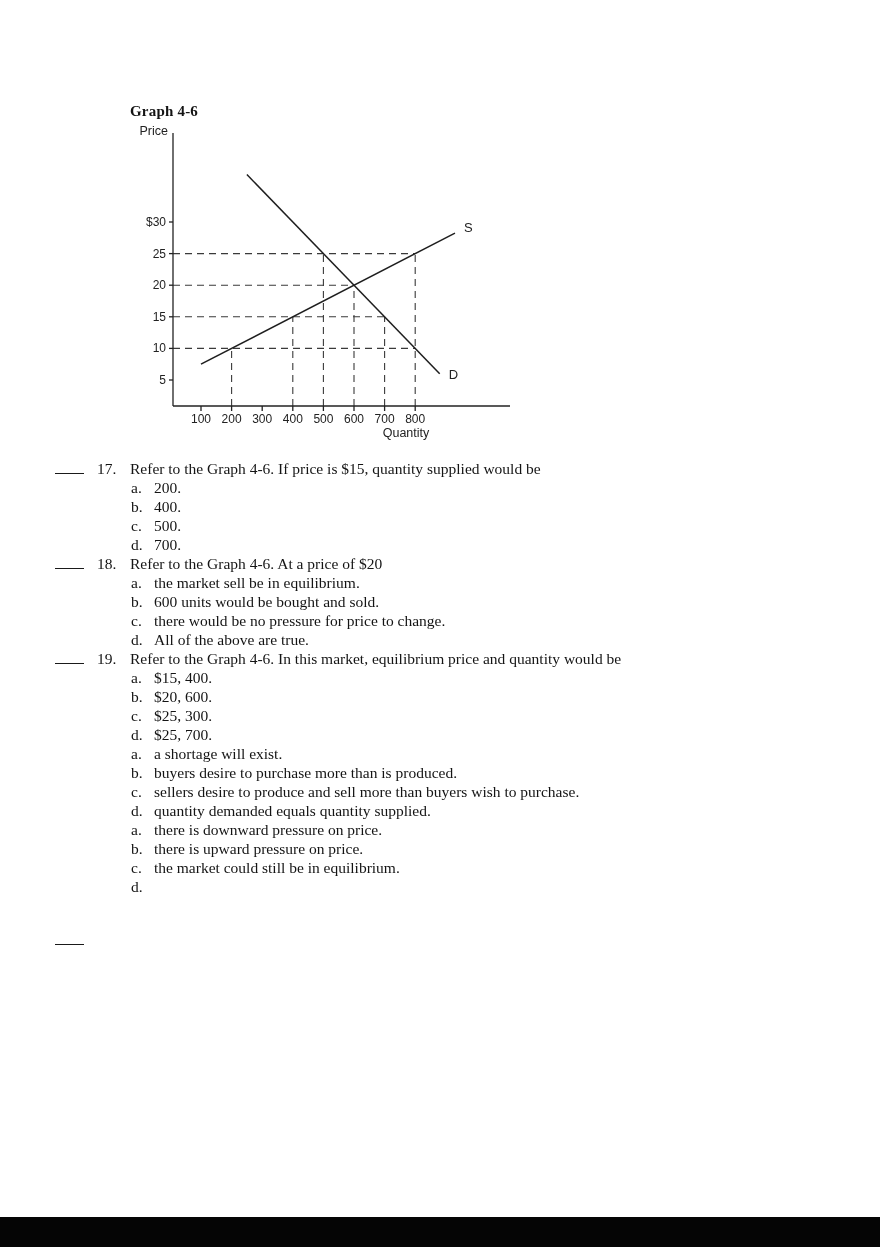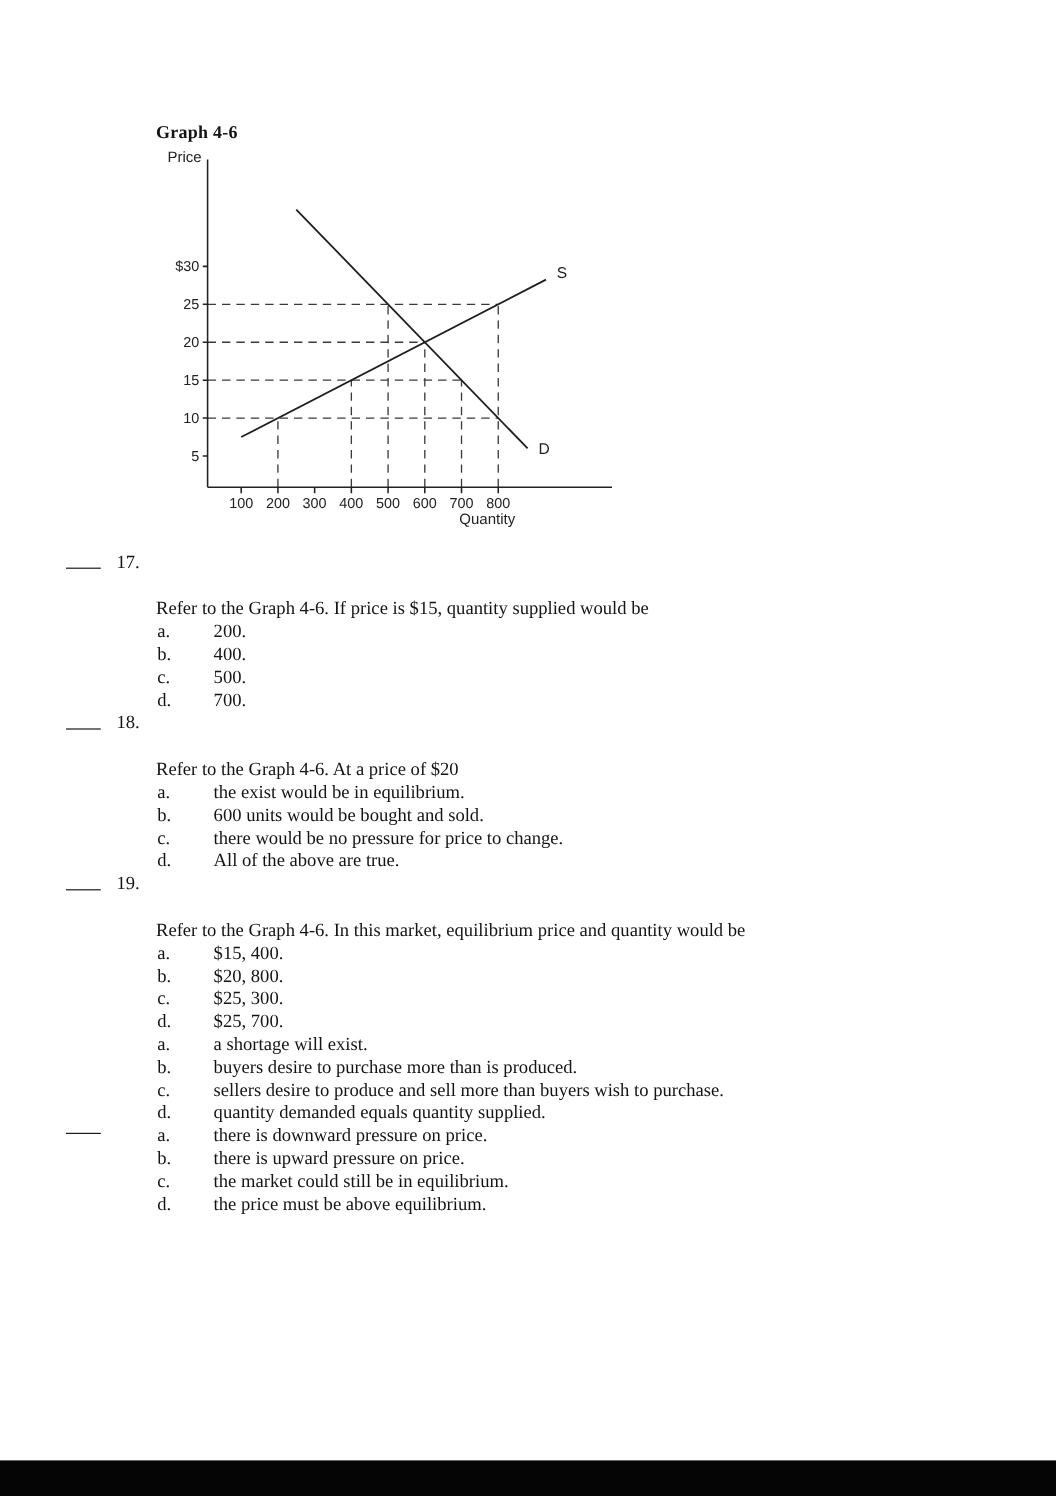--- a/index.html
+++ b/index.html
@@ -25,24 +25,24 @@
   .questions {
     position:absolute; left:55px; top:459px; width:790px;
     font-size:15.5px; line-height:19px;
   }
   .qline { display:flex; align-items:flex-start; }
   .qblank {
     display:inline-block; width:29px; height:15px;
     border-bottom:1px solid #1a1a1a; margin-right:13px; flex:none;
   }
   .qnum { width:33px; flex:none; }
-  .qtext { flex:1;margin-top:39px; }
+  .qtext { flex:1; }
   .opt { display:flex; padding-left:76px; align-items:flex-start; }
   .optletter { width:23px; flex:none; }
-  .opttext { flex:1;margin-left:24px; }
+  .opttext { flex:1; }
 
   .trailing-blank {
     position:absolute; left:55px; top:931px; width:29px; height:14px;
     border-bottom:1px solid #1a1a1a;
   }
   .footer-bar {
     position:absolute; left:0; bottom:0; width:880px; height:30px;
     background:#050505;
   }
 </style>
@@ -126,21 +126,21 @@
       <span class="opttext">700.</span>
     </div>
 
     <div class="qline">
       <span class="qblank"></span>
       <span class="qnum">18.</span>
       <span class="qtext">Refer to the Graph 4-6. At a price of $20</span>
     </div>
     <div class="opt">
       <span class="optletter">a.</span>
-      <span class="opttext">the exist would be in equilibrium.</span>
+      <span class="opttext">the market sell be in equilibrium.</span>
     </div>
     <div class="opt">
       <span class="optletter">b.</span>
       <span class="opttext">600 units would be bought and sold.</span>
     </div>
     <div class="opt">
       <span class="optletter">c.</span>
       <span class="opttext">there would be no pressure for price to change.</span>
     </div>
     <div class="opt">
@@ -152,21 +152,21 @@
       <span class="qblank"></span>
       <span class="qnum">19.</span>
       <span class="qtext">Refer to the Graph 4-6. In this market, equilibrium price and quantity would be</span>
     </div>
     <div class="opt">
       <span class="optletter">a.</span>
       <span class="opttext">$15, 400.</span>
     </div>
     <div class="opt">
       <span class="optletter">b.</span>
-      <span class="opttext">$20, 800.</span>
+      <span class="opttext">$20, 600.</span>
     </div>
     <div class="opt">
       <span class="optletter">c.</span>
       <span class="opttext">$25, 300.</span>
     </div>
     <div class="opt">
       <span class="optletter">d.</span>
       <span class="opttext">$25, 700.</span>
     </div>
 
@@ -194,21 +194,20 @@
     <div class="opt">
       <span class="optletter">b.</span>
       <span class="opttext">there is upward pressure on price.</span>
     </div>
     <div class="opt">
       <span class="optletter">c.</span>
       <span class="opttext">the market could still be in equilibrium.</span>
     </div>
     <div class="opt">
       <span class="optletter">d.</span>
-      <span class="opttext">the price must be above equilibrium.</span>
     </div>
 
   </div>
 
   <div class="trailing-blank"></div>
 
   <div class="footer-bar"></div>
 
 </div>
 

